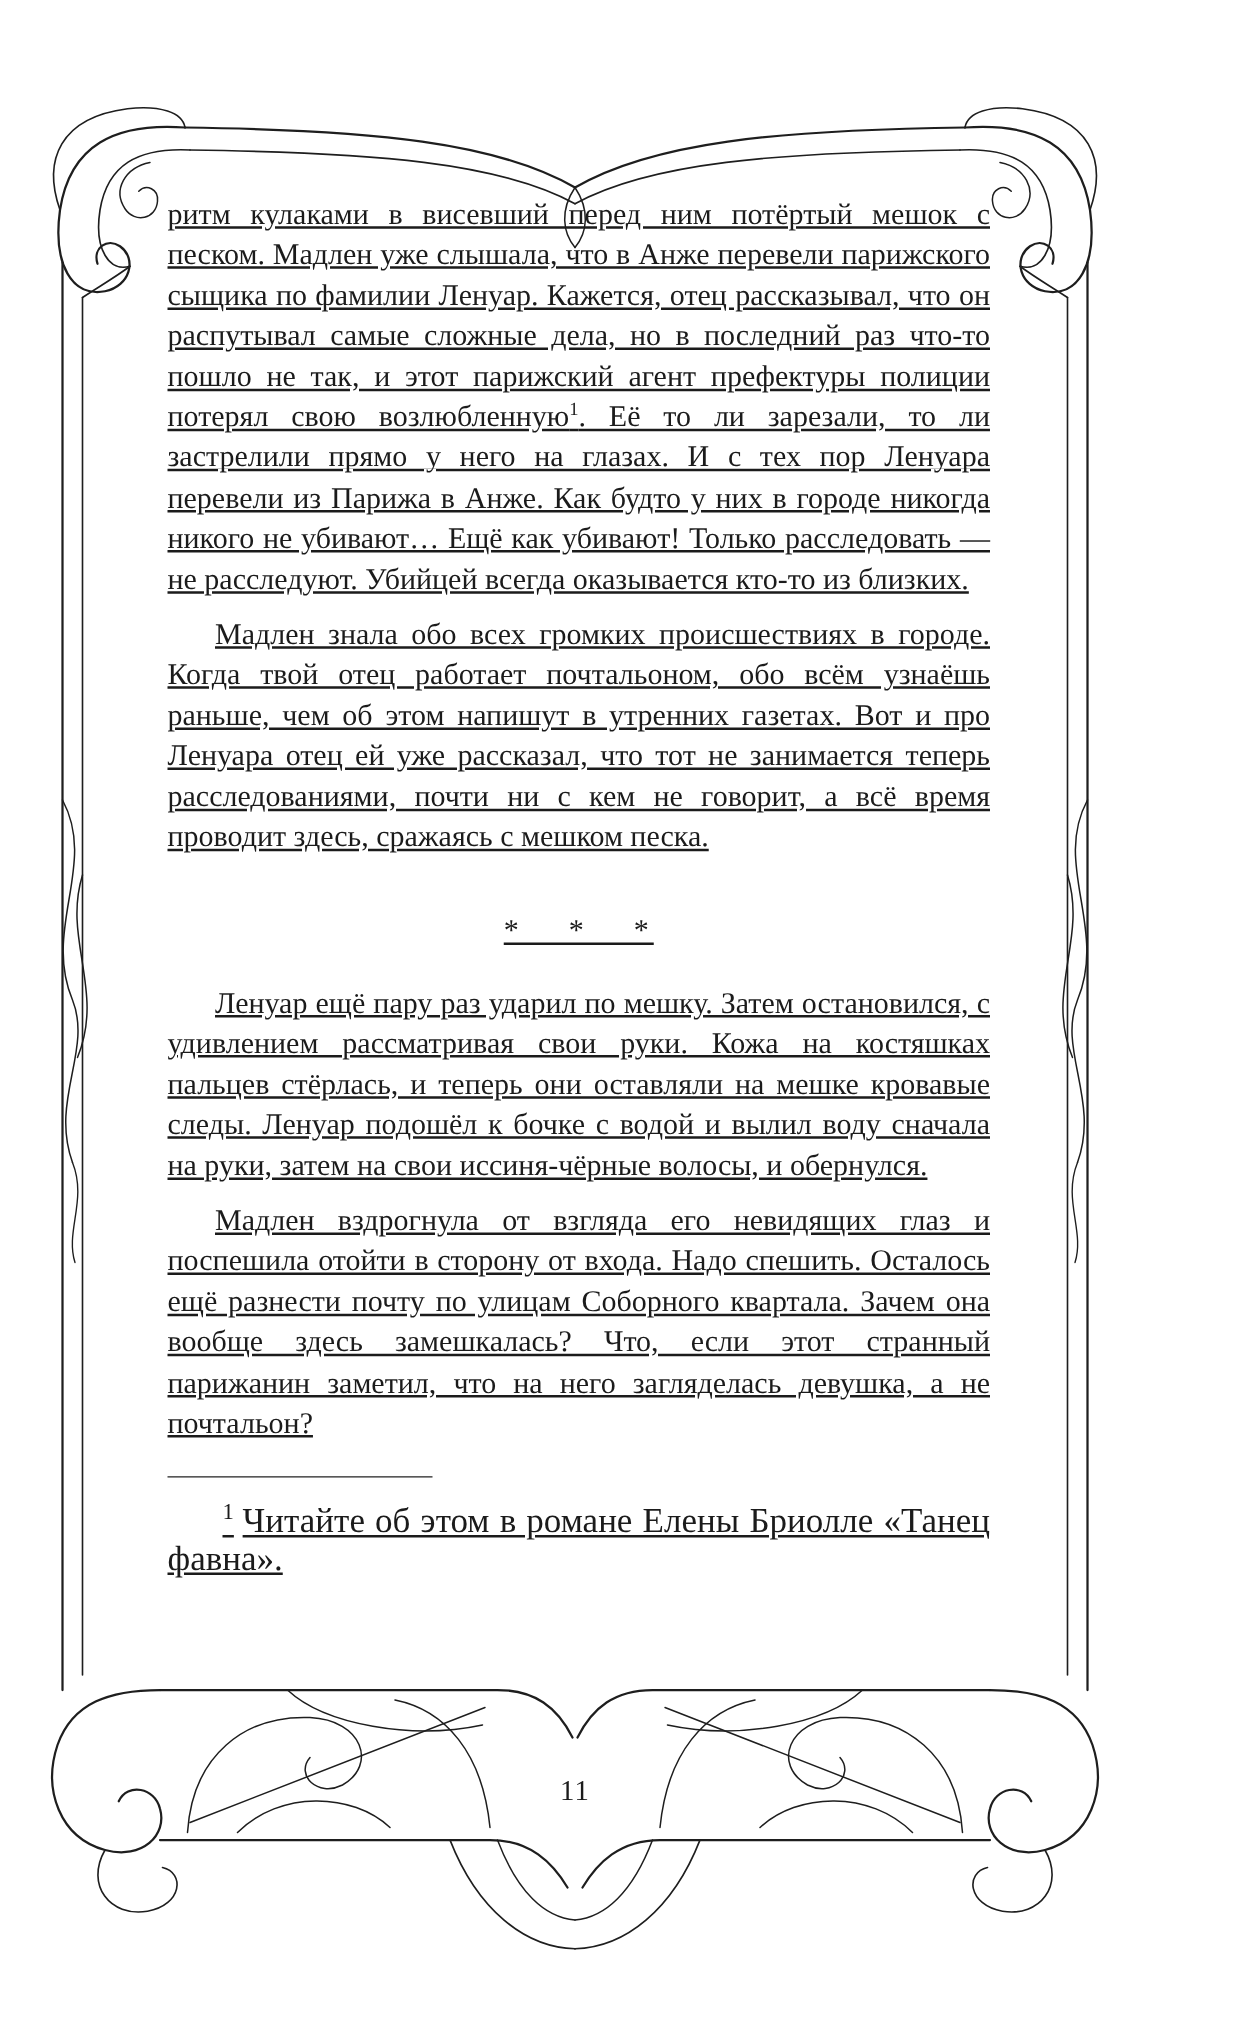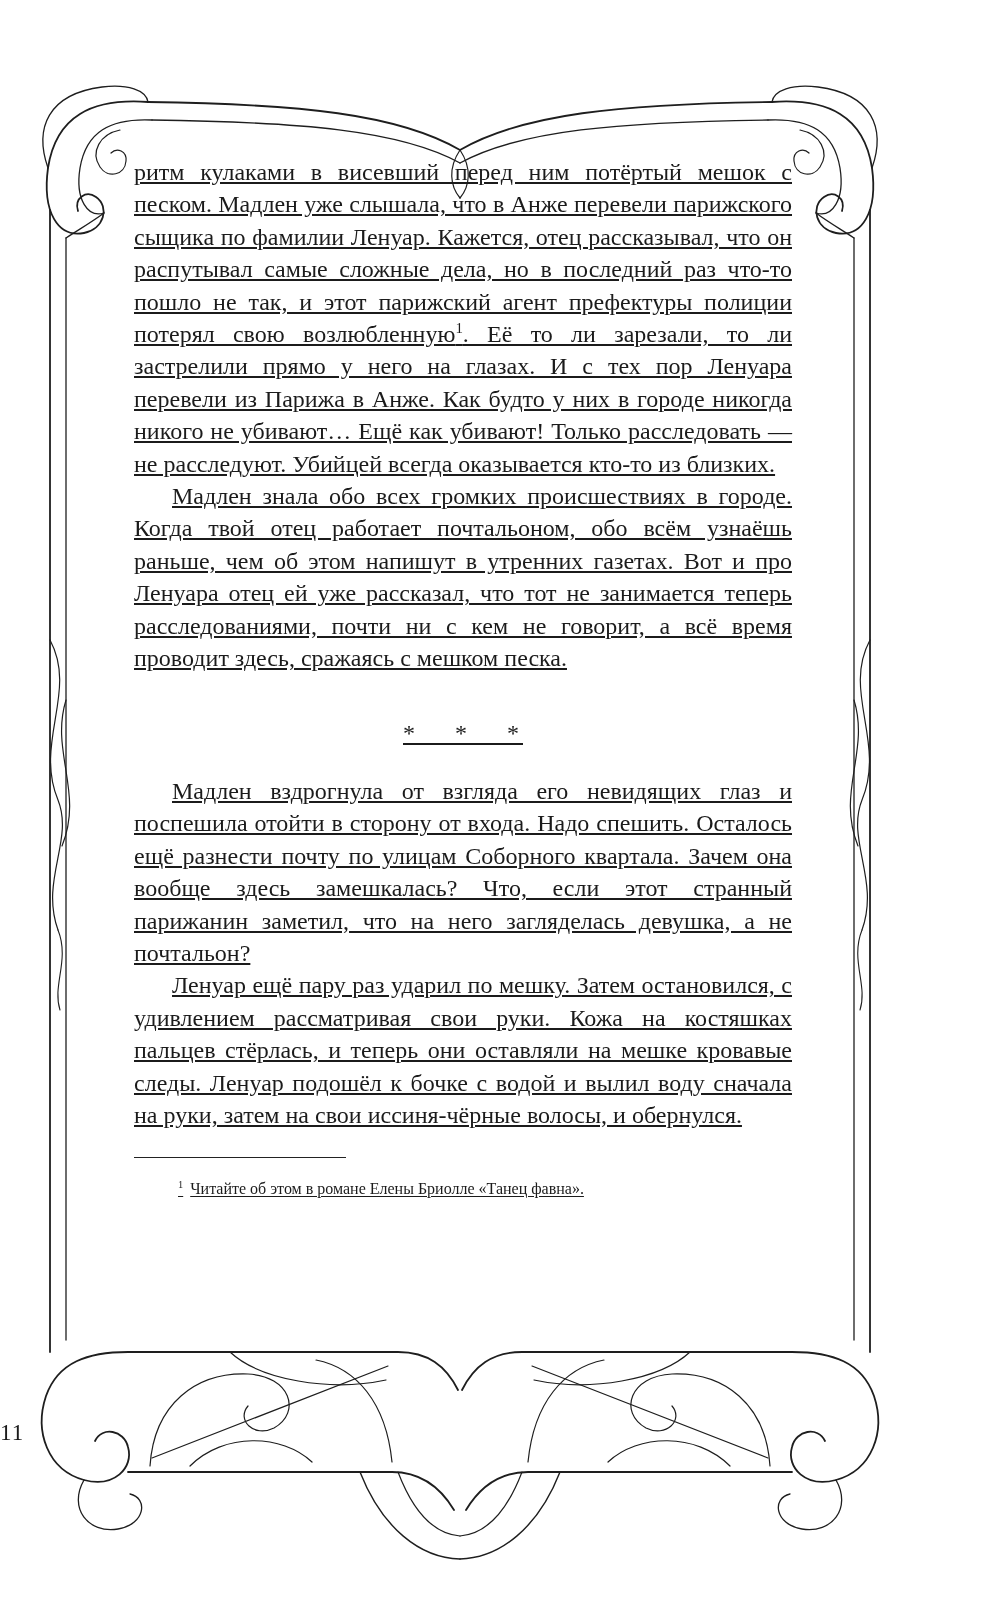--- a/index.html
+++ b/index.html
@@ -32,20 +32,21 @@
     text-align: justify;
     hyphens: auto;
   }
   .text-column p {
     margin: 0;
     padding: 0;
     text-decoration: underline;
   }
   .text-column p.indent {
     text-indent: 38px;
+    margin-top: 12px;
   }
   sup.fn-ref {
     font-size: 0.62em;
     line-height: 0;
     vertical-align: super;
   }
   .section-break {
     text-align: center;
     text-indent: 0 !important;
     margin-top: 42px !important;
@@ -56,35 +57,36 @@
   }
   .footnote-block {
     margin-top: 26px;
   }
   .footnote-divider {
     width: 212px;
     border-top: 1.4px solid #222222;
     margin-bottom: 12px;
   }
   .footnote-text {
-    font-size: 16px;
+    font-size: 28px;
     line-height: 30px;
     text-align: justify;
     text-indent: 44px;
     margin: 0;
   }
   .footnote-text sup {
     font-size: 0.65em;
     margin-right: 7px;
   }
   .page-number {
     position: absolute;
     top: 1420px;
     left: 0;
     width: 920px;
+    text-align: center;
     font-size: 23px;
     letter-spacing: 1px;
     color: #1b1b1b;
   }
 </style>
 </head>
 <body>
 
 <svg class="border-svg" viewBox="0 0 1000 1616" xmlns="http://www.w3.org/2000/svg" aria-hidden="true">
   <defs>
@@ -129,23 +131,23 @@
 </svg>
 
 <div class="text-column">
 
   <p><span>ритм кулаками в висевший перед ним потёртый мешок с песком. Мадлен уже слышала, что в Анже перевели парижского сыщика по фамилии Ленуар. Кажется, отец рассказывал, что он распутывал самые сложные дела, но в последний раз что-то пошло не так, и этот парижский агент префектуры полиции потерял свою возлюбленную</span><sup class="fn-ref">1</sup><span>. Её то ли зарезали, то ли застрелили прямо у него на глазах. И с тех пор Ленуара перевели из Парижа в Анже. Как будто у них в городе никогда никого не убивают… Ещё как убивают! Только расследовать — не расследуют. Убийцей всегда оказывается кто-то из близких.</span></p>
 
   <p class="indent">Мадлен знала обо всех громких происшествиях в городе. Когда твой отец работает почтальоном, обо всём узнаёшь раньше, чем об этом напишут в утренних газетах. Вот и про Ленуара отец ей уже рассказал, что тот не занимается теперь расследованиями, почти ни с кем не говорит, а всё время проводит здесь, сражаясь с мешком песка.</p>
 
   <p class="section-break">* * *</p>
 
+  <p class="indent">Ленуар ещё пару раз ударил по мешку. Затем остановился, с удивлением рассматривая свои руки. Кожа на костяшках пальцев стёрлась, и теперь они оставляли на мешке кровавые следы. Ленуар подошёл к бочке с водой и вылил воду сначала на руки, затем на свои иссиня-чёрные волосы, и обернулся.</p>
+
   <p class="indent">Мадлен вздрогнула от взгляда его невидящих глаз и поспешила отойти в сторону от входа. Надо спешить. Осталось ещё разнести почту по улицам Соборного квартала. Зачем она вообще здесь замешкалась? Что, если этот странный парижанин заметил, что на него загляделась девушка, а не почтальон?</p>
-
-  <p class="indent">Ленуар ещё пару раз ударил по мешку. Затем остановился, с удивлением рассматривая свои руки. Кожа на костяшках пальцев стёрлась, и теперь они оставляли на мешке кровавые следы. Ленуар подошёл к бочке с водой и вылил воду сначала на руки, затем на свои иссиня-чёрные волосы, и обернулся.</p>
 
   <div class="footnote-block">
     <div class="footnote-divider"></div>
     <p class="footnote-text"><sup>1</sup><span>Читайте об этом в романе Елены Бриолле «Танец фавна».</span></p>
   </div>
 
 </div>
 
 <div class="page-number">11</div>
 

